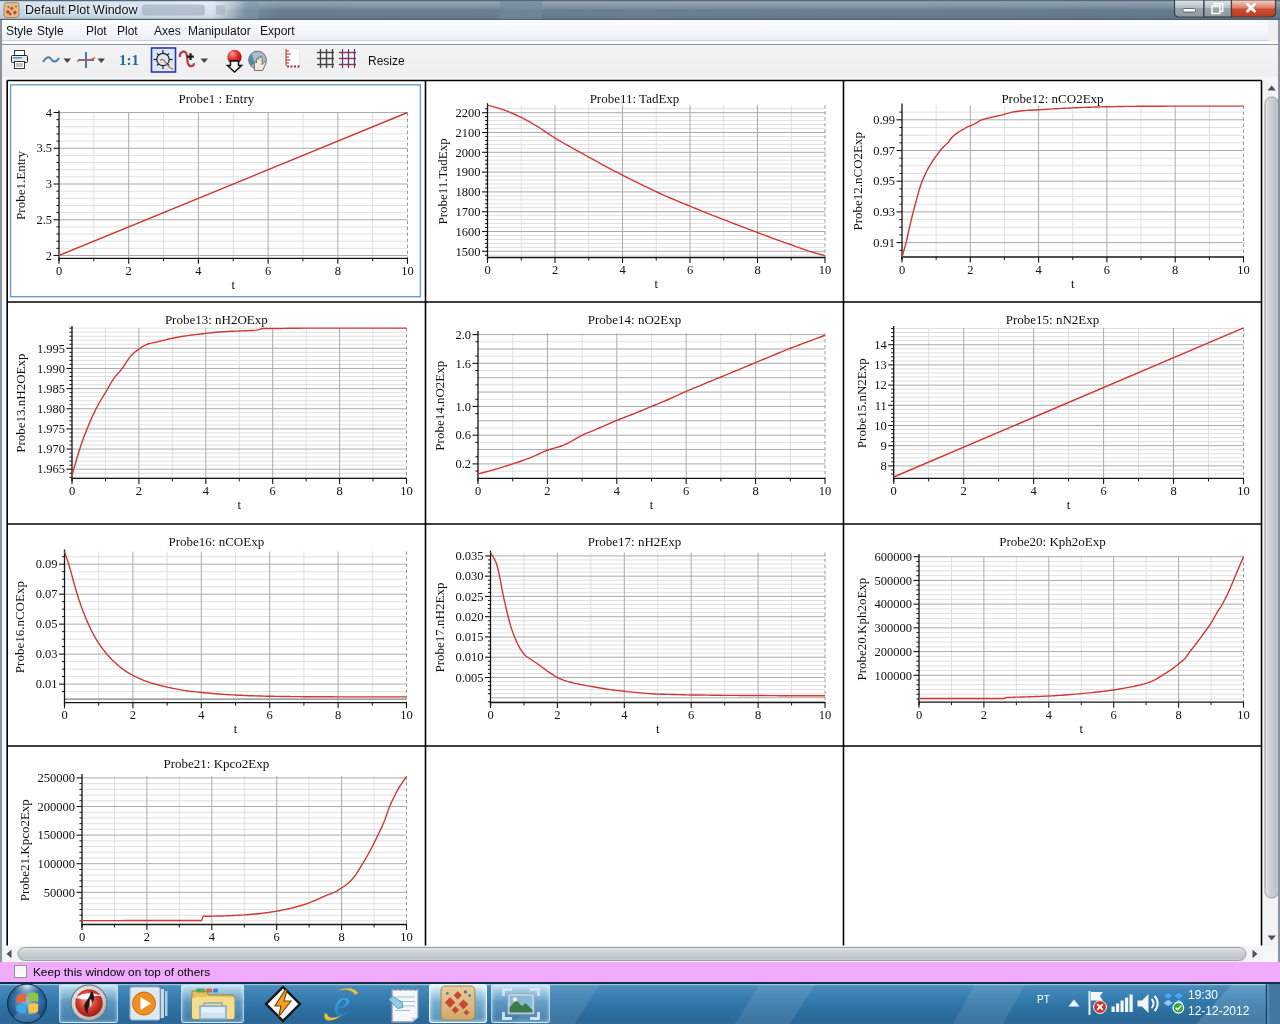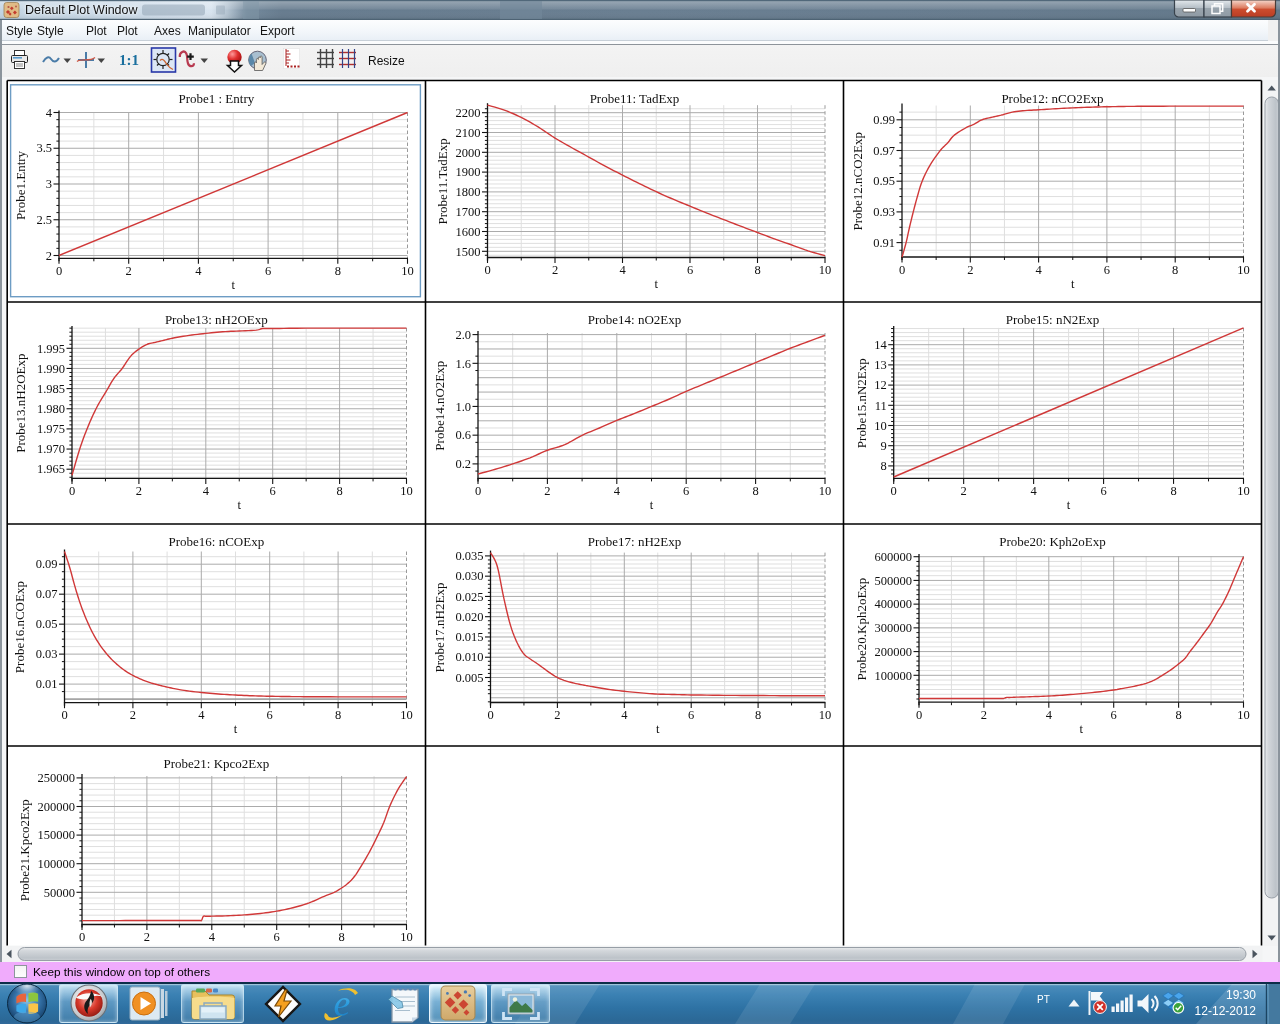--- a/index.html
+++ b/index.html
@@ -22,21 +22,21 @@
  background:linear-gradient(#f4f4f4,#fdfdfd);border:1px solid #8e959d}
 .checkrow .lbl {position:absolute;left:33px;top:3px;font-size:11.8px;color:#000}
 .taskbar {position:absolute;left:0;top:982px;width:1280px;height:42px}
 .tkbtn {position:absolute;top:2px;height:39px;border:1px solid rgba(210,235,248,.75);border-radius:3px;
  background:linear-gradient(rgba(215,240,252,.85),rgba(130,180,215,.55) 45%,rgba(90,150,190,.45));
  box-shadow:inset 0 0 4px rgba(255,255,255,.5)}
 .tkbtn2 {position:absolute;top:2px;height:39px;border:1px solid rgba(240,250,255,.95);border-radius:3px;
  background:linear-gradient(rgba(230,248,255,.95),rgba(150,200,230,.7) 45%,rgba(110,170,205,.6));
  box-shadow:inset 0 0 5px rgba(255,255,255,.8)}
 .tray {position:absolute;font-size:10px;color:#fff}
-.clock {position:absolute;left:1188px;width:68px;text-align:right;font-size:12px;color:#fff}
+.clock {position:absolute;left:1188px;width:68px;text-align:left;font-size:12px;color:#fff}
 </style></head><body>
 <div class="titlebar">
 <svg width="1280" height="20" viewBox="0 0 1280 20" xmlns="http://www.w3.org/2000/svg" style="position:absolute;left:0;top:0">
 <defs>
 <linearGradient id="tb" x1="0" y1="0" x2="1" y2="0">
 <stop offset="0" stop-color="#c2d4e3"></stop>
           <stop offset="0.09" stop-color="#cadae8"></stop>
 <stop offset="0.135" stop-color="#d2dfec"></stop>
           <stop offset="0.165" stop-color="#d8e4ef"></stop>
 <stop offset="0.178" stop-color="#b2c2d0"></stop>

